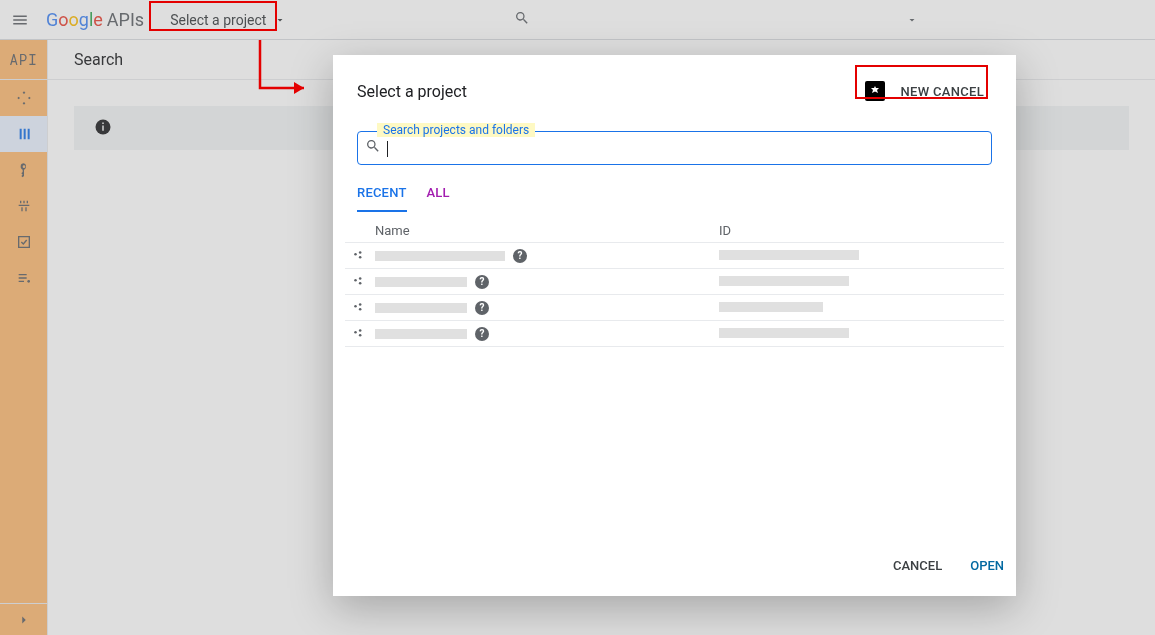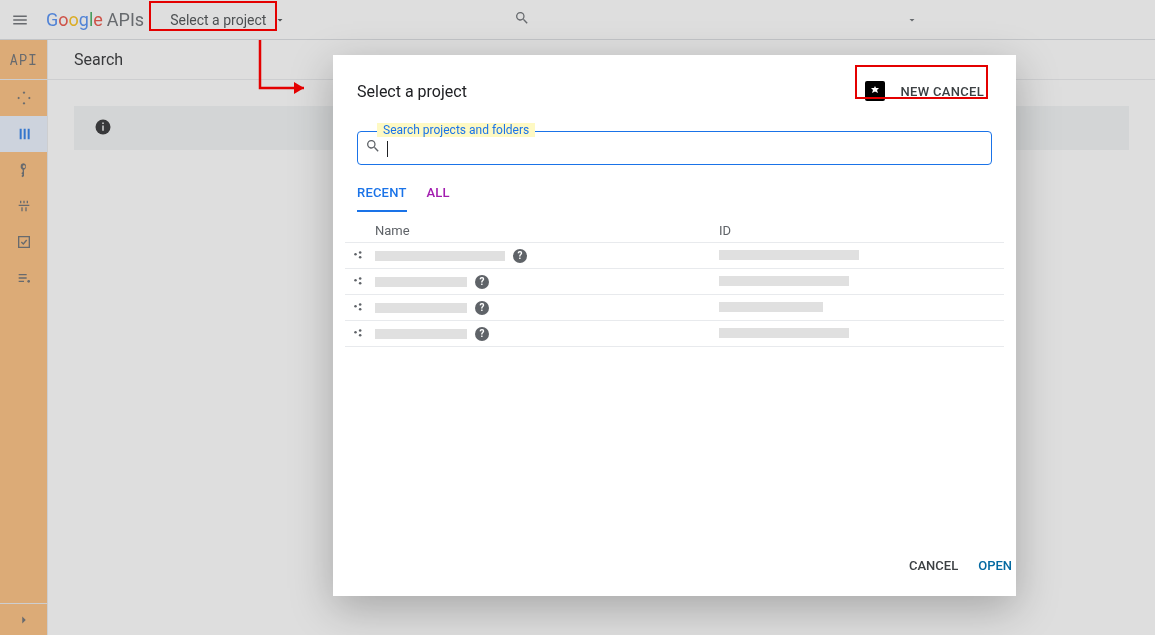--- a/index.html
+++ b/index.html
@@ -127,22 +127,22 @@
   .col-id { flex:1; }
   .redact { display:inline-block; height:10px; background:#e0e0e0; }
 
   .help-dot {
     width:14px;height:14px;border-radius:50%;background:#5f6368;color:#fff;
     display:inline-flex;align-items:center;justify-content:center;font-size:10px;font-weight:700;
   }
   .proj-dots svg { display:block; }
 
   .modal-footer {
-    position:absolute; bottom:0; left:0; right:4px; height:62px;
-    display:flex; align-items:center; justify-content:flex-end; gap:20px;
+    position:absolute; bottom:0; left:0; right:12px; height:62px;
+    display:flex; align-items:center; justify-content:flex-end; gap:28px;
     font-size:13px; font-weight:500;
   }
   .btn-cancel { color:#3c4043; cursor:pointer; }
   .btn-open { color:#0369a1; cursor:default; }
 </style>
 </head>
 <body>
 
 <div class="scrim"></div>
 

